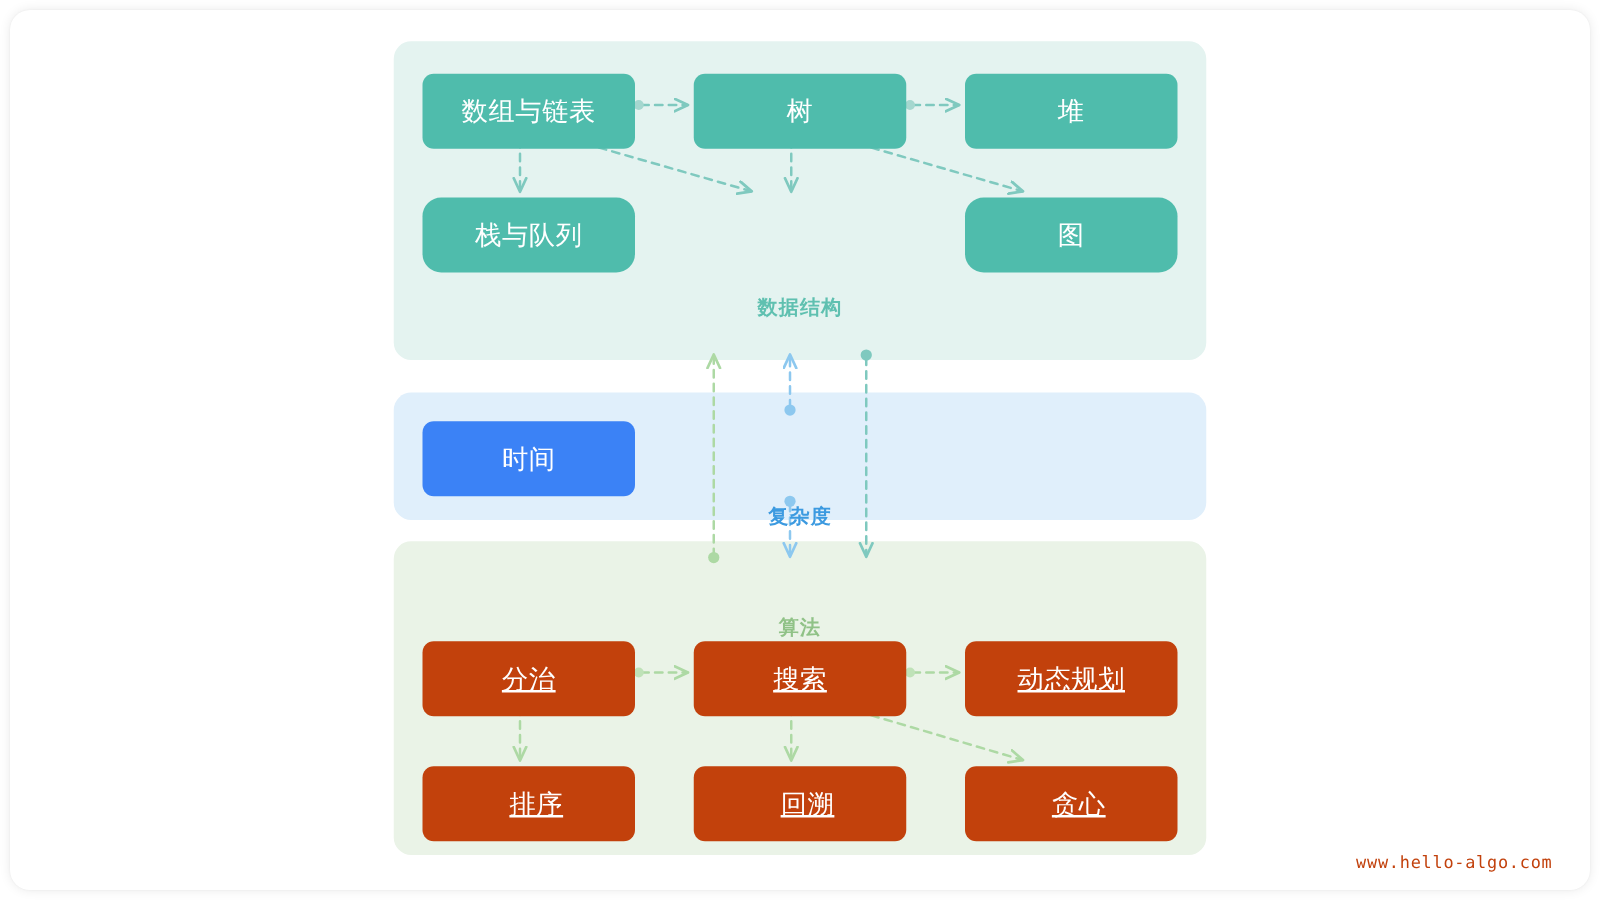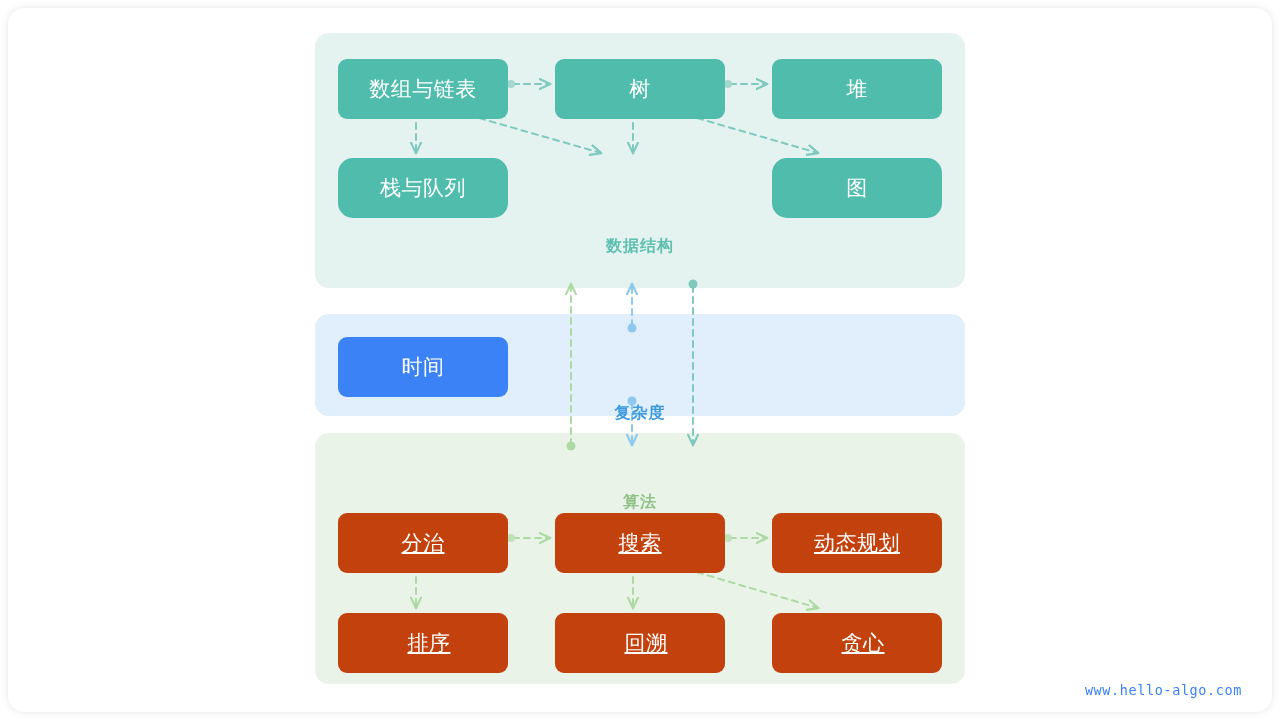--- a/index.html
+++ b/index.html
@@ -100,21 +100,21 @@
   }
 
   
   #watermark {
     position: absolute;
     right: 30px;
     bottom: 14px;
     font-family: "DejaVu Sans Mono", "Liberation Mono", monospace;
     font-size: 13.5px;
     letter-spacing: 0.6px;
-    color: #3b82f6;
+    color: #c2410c;
     white-space: nowrap;
   }
 </style>
 </head>
 <body>
 
 <div id="page-card">
   <div id="diagram">
 
     <div class="panel ds"></div>

